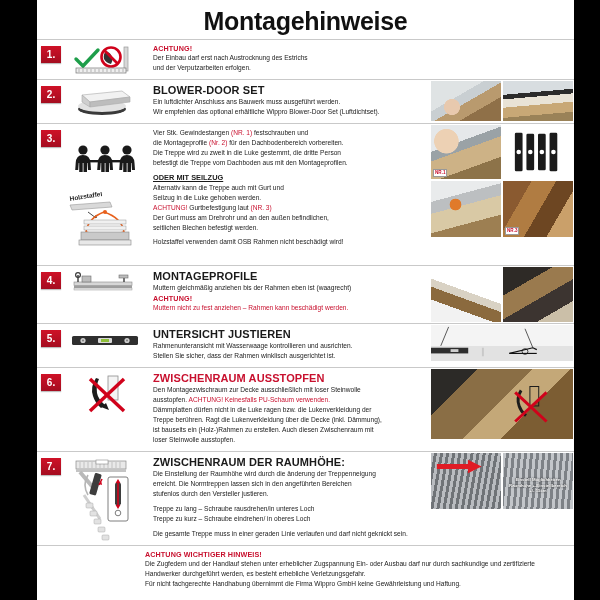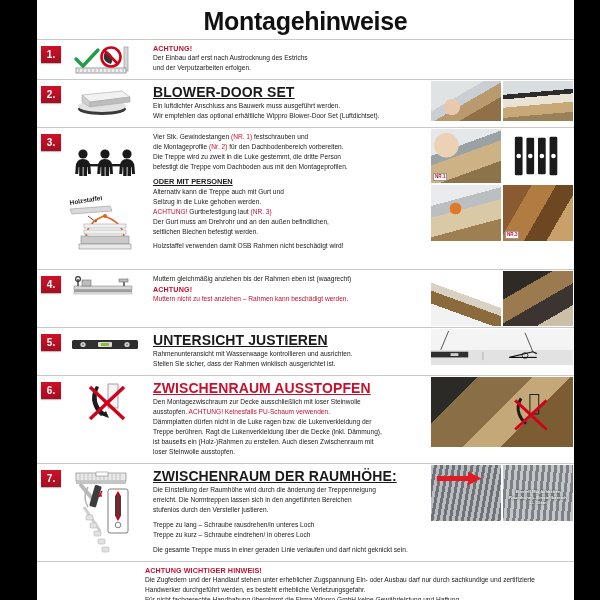--- a/index.html
+++ b/index.html
@@ -59,25 +59,24 @@
     padding:4px 6px 6px 8px;
     min-width:0;
   }
   .photocell {
     width:145px; flex:0 0 145px;
     display:flex; flex-wrap:wrap;
     align-content:flex-start;
     border-left:1px solid #fff;
   }
   h3 {
-    font-size:14px;
+    font-size:11px;
     font-weight:bold;
     letter-spacing:.1px;
     color:#1a1a1a;
-    text-decoration:underline;
     margin-bottom:1px;
   }
   h3.red { color:#c8102e; }
   p {
     font-size:6.6px;
     line-height:1.52;
     color:#222;
   }
   p.red, span.red { color:#c8102e; }
   .hdr-red {
@@ -234,21 +233,21 @@
         <rect x="13" y="48" width="52" height="5" fill="#e8e8e8" stroke="#888" stroke-width="0.6"></rect>
         <circle cx="39" cy="20" r="2" fill="#e8601c"></circle>
       </svg>
     </div>
     <div class="textcell">
       <p>Vier Stk. Gewindestangen <span class="red">(NR. 1)</span> festschrauben und</p>
       <p>die Montageprofile <span class="red">(Nr. 2)</span> für den Dachbodenbereich vorbereiten.</p>
       <p>Die Treppe wird zu zweit in die Luke gestemmt, die dritte Person</p>
       <p>befestigt die Treppe vom Dachboden aus mit den Montageprofilen.</p>
 
-      <div class="sub-ul">ODER MIT PERSONEN</div>
+      <div class="sub-ul">ODER MIT SEILZUG</div>
       <p>Alternativ kann die Treppe auch mit Gurt und</p>
       <p>Seilzug in  die Luke gehoben werden.</p>
       <p><span class="red">ACHTUNG!</span> Gurtbefestigung laut <span class="red">(NR. 3)</span></p>
       <p>Der Gurt muss am Drehrohr und an den außen befindlichen,</p>
       <p>seitlichen Blechen befestigt werden.</p>
       <p style="margin-top:4px;">Holzstaffel verwenden damit OSB Rahmen nicht beschädigt wird!</p>
     </div>
     <div class="photocell">
       <div class="ph p-hand2" style="width:50%;height:56px;">
         <div class="badge">NR.1</div>
@@ -286,20 +285,21 @@
         <rect x="6" y="14.6" width="58" height="2.4" fill="#9e9e9e"></rect>
         <path d="M10 11 l0 -7" stroke="#3a3a3a" stroke-width="1.4"></path>
         <circle cx="10" cy="4" r="2.4" fill="none" stroke="#3a3a3a" stroke-width="1.2"></circle>
         <rect x="14" y="5" width="9" height="6" fill="#bdbdbd" stroke="#6e6e6e" stroke-width="0.6"></rect>
         <path d="M56 11 l0 -7" stroke="#3a3a3a" stroke-width="1.4"></path>
         <rect x="51" y="4" width="9" height="3" fill="#bdbdbd" stroke="#6e6e6e" stroke-width="0.6"></rect>
         <rect x="6" y="17" width="58" height="2" fill="#e8e8e8" stroke="#9a9a9a" stroke-width="0.5"></rect>
       </svg>
     </div>
     <div class="textcell">
+      <h3>MONTAGEPROFILE</h3>
       <p>Muttern gleichmäßig anziehen bis der Rahmen eben ist (waagrecht)</p>
       <div class="hdr-red" style="margin-top:1px;">ACHTUNG!</div>
       <p class="red">Muttern nicht zu fest anziehen – Rahmen kann beschädigt werden.</p>
     </div>
     <div class="photocell">
       <div class="ph p-corner" style="width:50%;height:57px;"></div>
       <div class="ph p-dark1" style="width:50%;height:57px;"></div>
     </div>
   </div>
 

